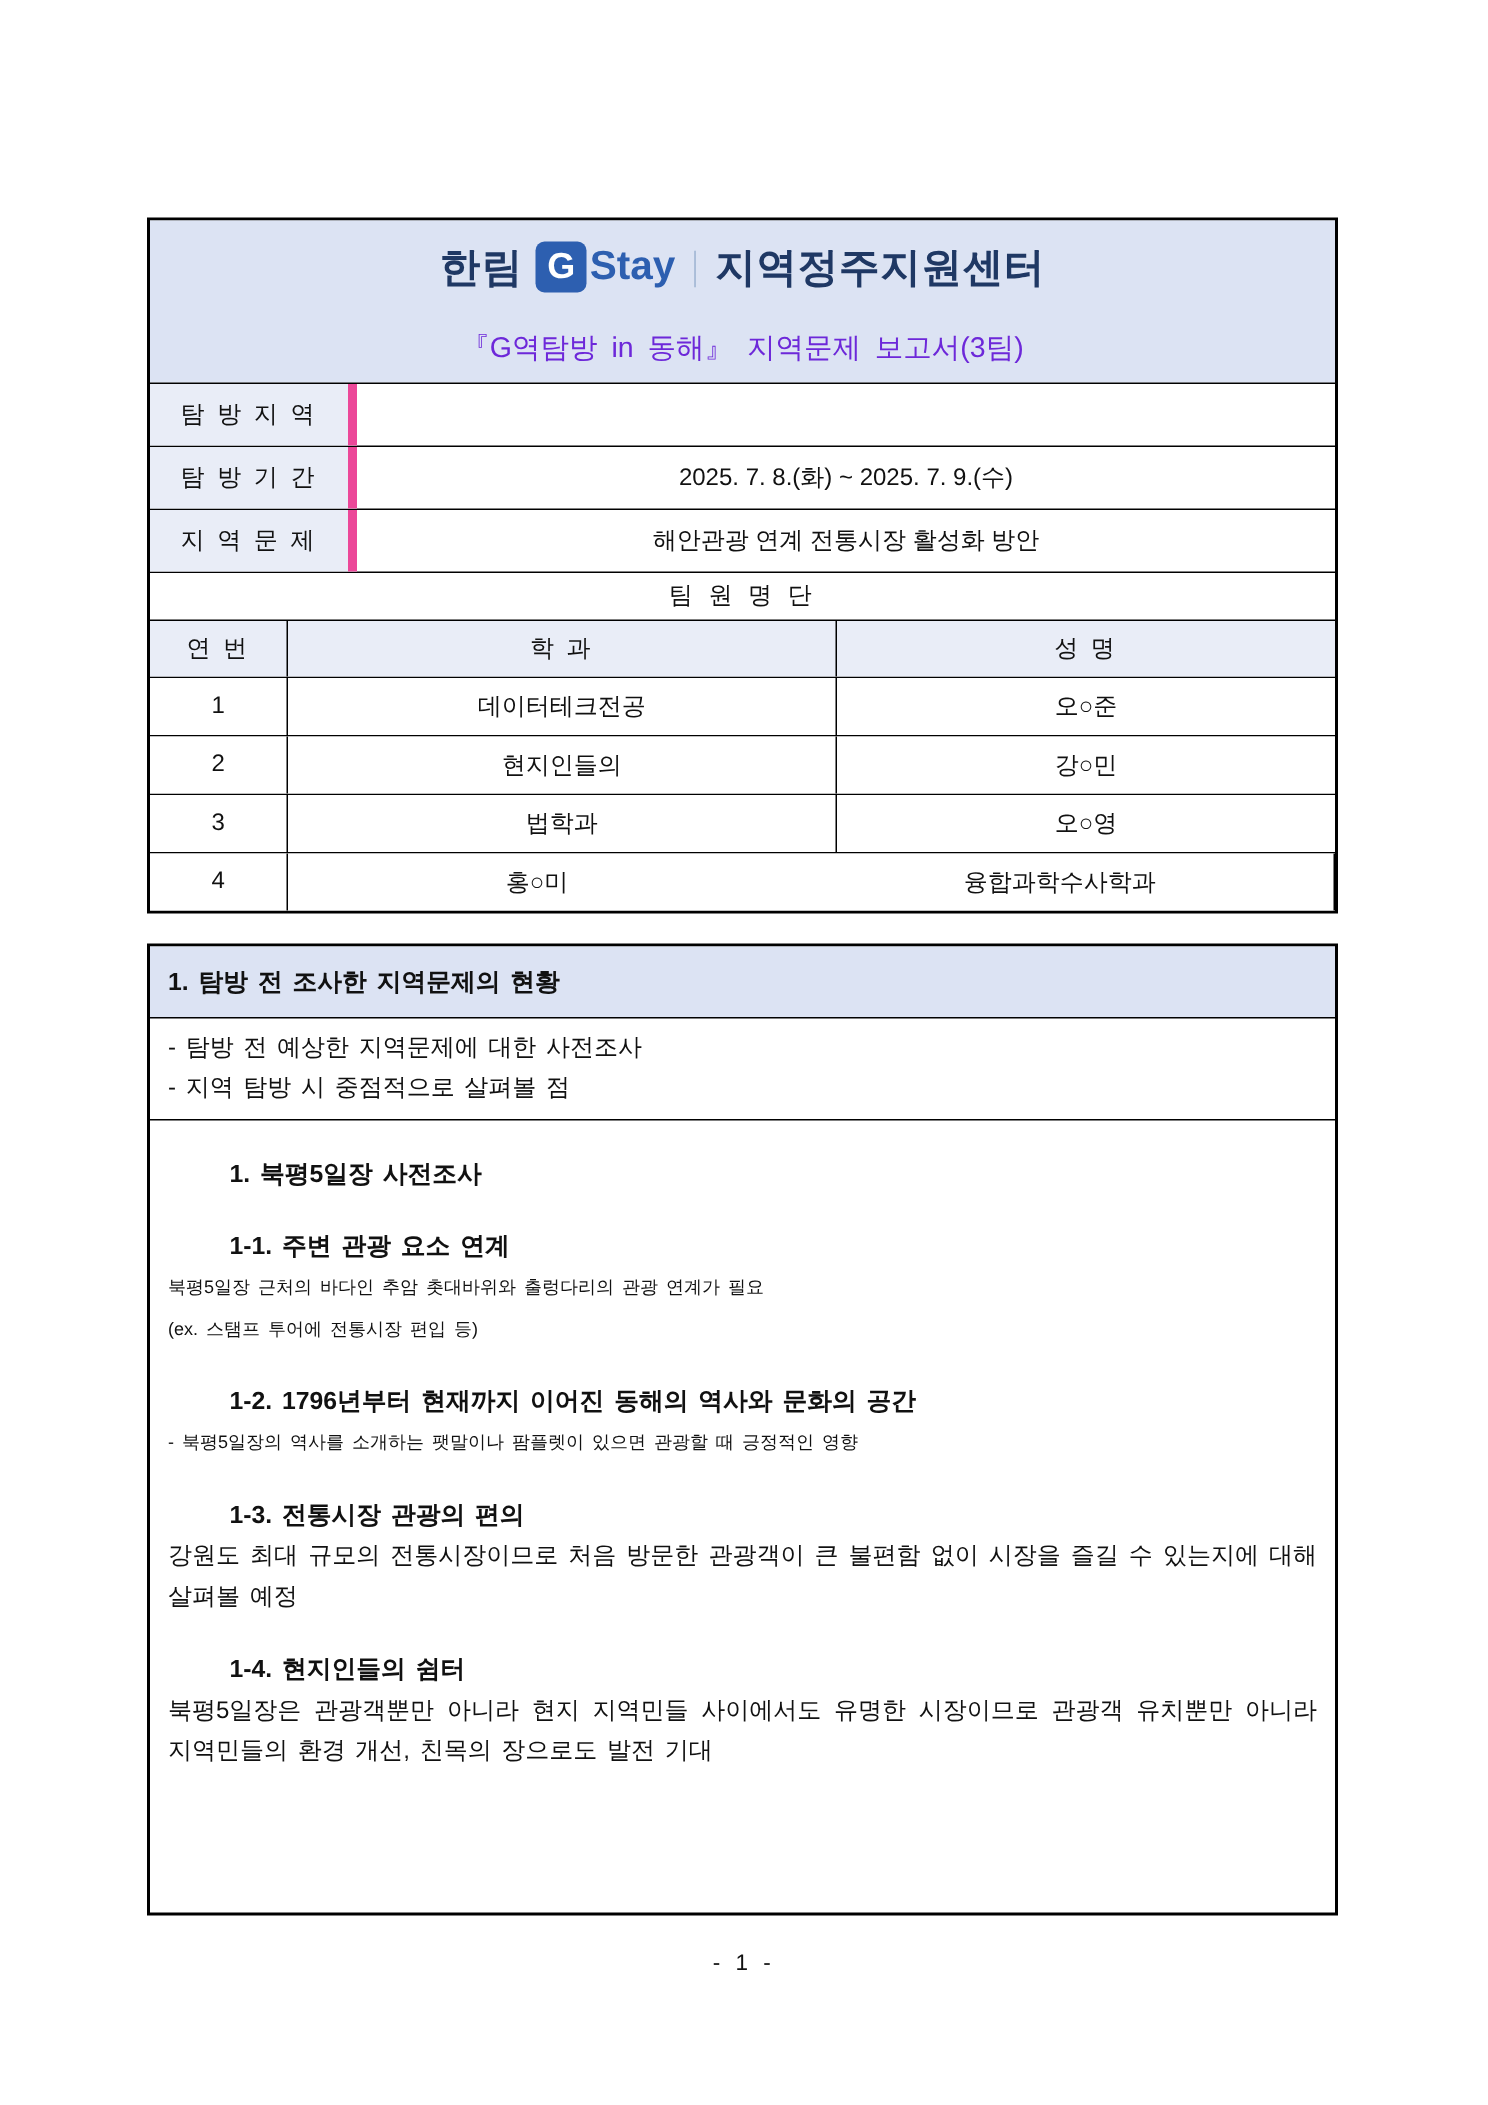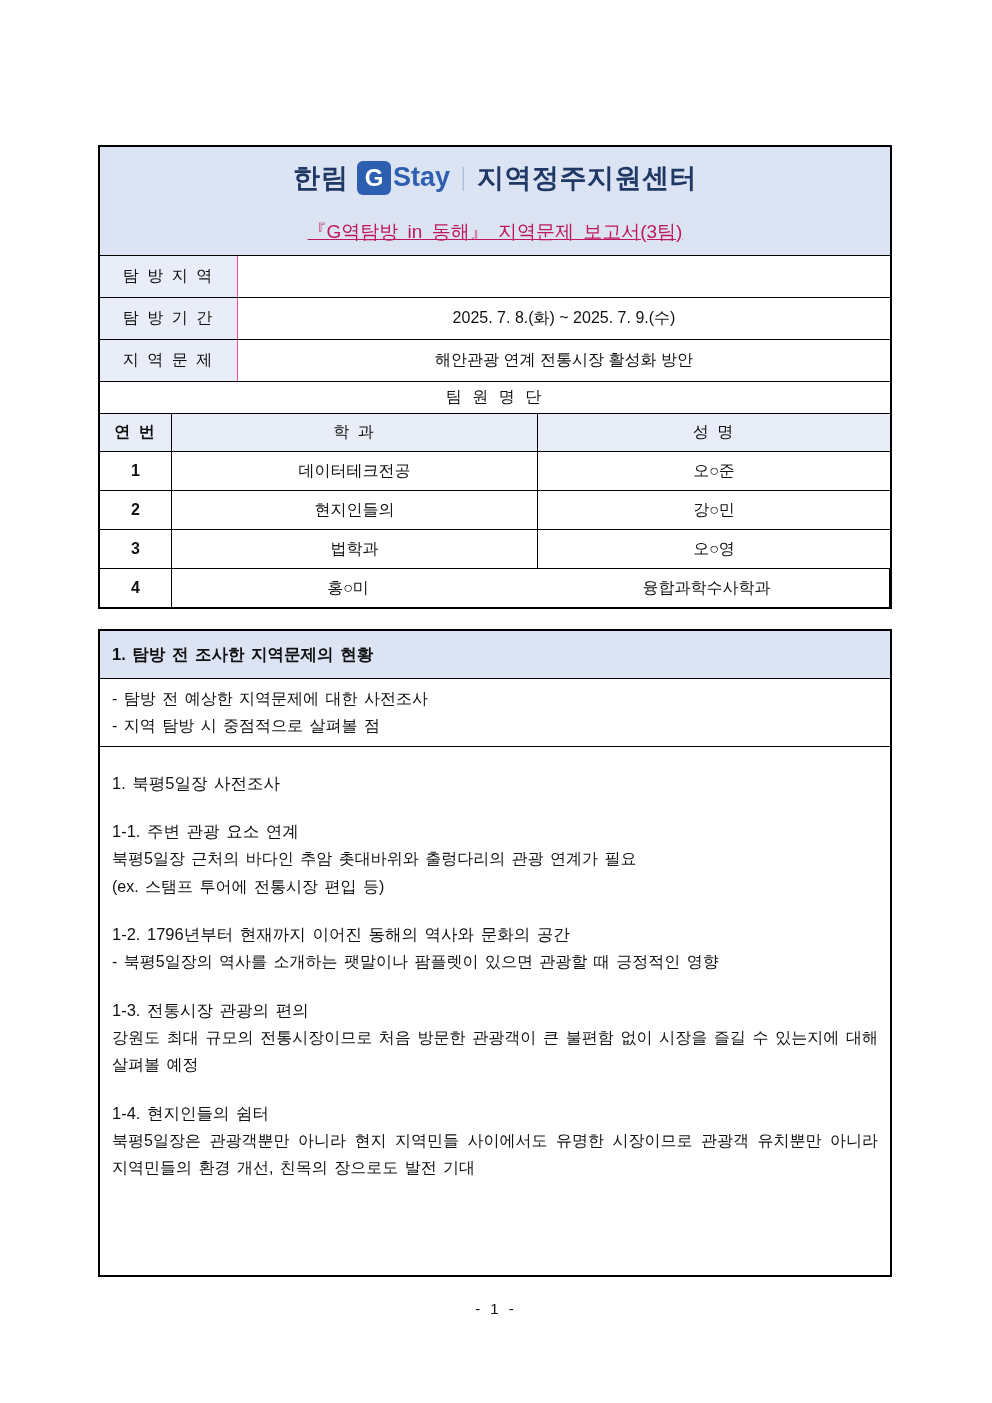--- a/index.html
+++ b/index.html
@@ -23,58 +23,58 @@
   .logo-row { display:flex; align-items:center; justify-content:center; margin-top:2px; }
   .logo-hanlim { font-size:27px; font-weight:700; color:var(--logo-navy,#1f3864); letter-spacing:1px; }
   .g-badge {
     width:34px; height:34px; margin:0 2px 0 8px; border-radius:6px;
     background:var(--logo-blue,#2d5fb0); color:#fff; font-weight:700; font-size:24px;
     display:flex; align-items:center; justify-content:center;
   }
   .logo-stay { font-size:27px; font-weight:700; color:var(--logo-blue,#2d5fb0); }
   .logo-sep { font-size:26px; font-weight:400; color:#a9bcd8; margin:0 10px; transform:scaleX(.6); }
   .logo-name { font-size:27px; font-weight:700; color:var(--logo-navy,#1f3864); letter-spacing:.5px; }
-  .title-row { margin-top:23px; font-size:19px; color:#be185d; word-spacing:4px;text-decoration:underline; }
+  .title-row { margin-top:23px; font-size:19px; color:#6d28d9; word-spacing:4px; }
 
   .row { display:flex; border-top:1px solid #000; }
   .info-label {
     width:138px; height:41px; background:var(--cell-bg,#e9edf7);
-    border-right:1px solid #ec4899;
+    border-right:6px solid #ec4899;
     display:flex; align-items:center; justify-content:center;
     font-size:16px; letter-spacing:2px;
   }
   .info-value { flex:1; display:flex; align-items:center; justify-content:center; font-size:16px; }
 
   .team-title {
     border-top:1px solid #000; height:32px; background:#fff;
     display:flex; align-items:center; justify-content:center;
     font-size:16px; letter-spacing:3px;
   }
-  .c1 { width:72px; border-right:1px solid #000;font-weight:bold; }
+  .c1 { width:92px; border-right:1px solid #000; }
   .c2 { width:366px; border-right:1px solid #000; }
   .c3 { flex:1; }
   .cell { display:flex; align-items:center; justify-content:center; font-size:16px; }
   .team-hdr .cell { height:37px; background:var(--cell-bg,#e9edf7); letter-spacing:2px; }
   .team-row .cell { height:38px; background:#fff; }
 
   
   .tbl2 {
     position:absolute; left:98px; top:629px; width:794px;
     border:2px solid #000; background:#fff;
   }
   .sec-hdr {
     height:47px; background:var(--header-bg,#dce3f3);
     display:flex; align-items:center; padding:12px 12px;
     font-size:16.5px; font-weight:700; word-spacing:2px;
   }
   .sec-bullets { border-top:1px solid #000; padding:6px 12px 7px; }
   .sec-bullets .b-line { font-size:16px; line-height:27px; word-spacing:2px; }
   .sec-content { border-top:1px solid #000; height:529px; padding:23px 12px 0; overflow:hidden; }
-  .c-heading { font-size:16.5px; font-weight:400; line-height:27px; word-spacing:2px; }
-  .c-line { font-size:16px; line-height:27.5px; word-spacing:2px; }
+  .c-heading { font-size:16.5px; font-weight:700; line-height:27px; word-spacing:2px;margin-left:41px; }
+  .c-line { font-size:12px; line-height:27.5px; word-spacing:2px; }
   .c-para { font-size:16px; line-height:27.5px; word-spacing:2px; text-align:justify; word-break:break-all; }
   .c-gap { height:21px; }
 
   .page-num {
     position:absolute; left:0; top:1300px; width:100%;
     text-align:center; font-size:15px; letter-spacing:3px; color:#111;
   }
 </style>
 </head>
 <body>

